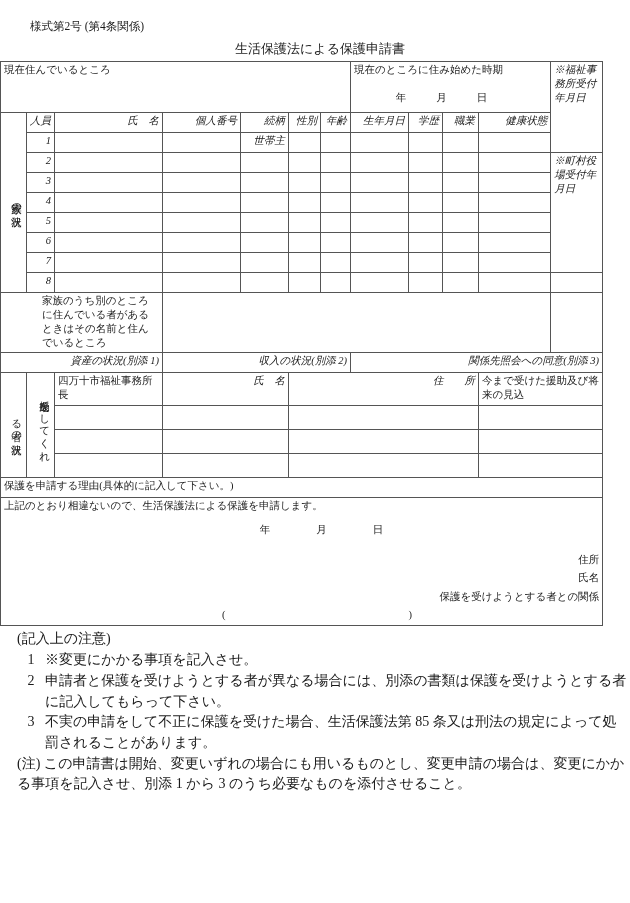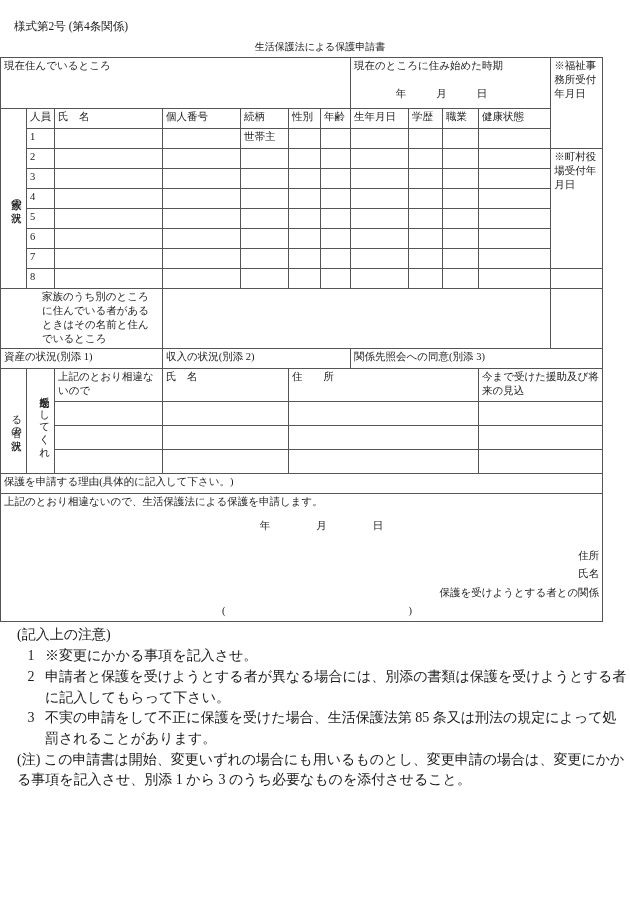--- a/index.html
+++ b/index.html
@@ -19,70 +19,70 @@
   .page {
     position: relative;
     width: 630px;
     height: 903px;
     box-sizing: border-box;
     padding: 0;
   }
 
   
   .hdr {
-    padding: 18px 0 0 14px;
+    padding: 18px 0 0 30px;
     line-height: 1.55;
     font-size: 11.5px;
   }
   .hdr-line { white-space: pre; }
   .title-row {
     text-align: center;
-    font-size: 10px;
+    font-size: 13px;
     margin: 4px 16px 3px 0;
     padding-left: 26px;
   }
 
   
   .frm {
     border-collapse: collapse;
     table-layout: fixed;
     width: 602px;
     margin-left: 0;
     font-size: 10.5px;
   }
   .frm td {
     border: 1px solid #555;
     padding: 1px 3px;
     vertical-align: top;
     line-height: 1.35;
     height: 17px;
     background: #fff;
   }
-  .ctr { text-align: left; vertical-align: middle; }
+  .ctr { text-align: right; vertical-align: middle; font-style: italic; }
   .mid { vertical-align: middle; }
 
   
   .vert {
     writing-mode: vertical-rl;
     text-orientation: upright;
     white-space: nowrap;
     text-align: center;
     line-height: 1.08;
     padding: 2px 0;
     letter-spacing: 0.5px;
   }
 
   .datecells {
     display: flex;
     justify-content: center;
     gap: 30px;
     padding-top: 14px;
     padding-right: 18px;
   }
-  .smallwrap { line-height: 1.28; }
+  .smallwrap { line-height: 1.28; font-style: italic; }
 
   .tall-reason { height: 66px; }
   .decl-cell { height: 116px; padding: 4px 6px 0 6px; }
   .decl-date {
     display: flex;
     gap: 46px;
     justify-content: center;
     padding: 10px 0 0 40px;
   }
   .sig {
@@ -291,21 +291,21 @@
       <td colspan="5" class="ctr">関係先照会への同意(別添 3)</td>
     </tr>
 
     <tr>
       <td rowspan="4" class="vert">
         <span>る者の状況</span>
       </td>
       <td rowspan="4" class="vert">
         <span>援助をしてくれ</span>
       </td>
-      <td style="height:30px;">上記のとおり相違ないので</td>
+      <td style="height:30px;">四万十市福祉事務所長</td>
       <td colspan="2" class="ctr mid">氏　名</td>
       <td colspan="5" class="ctr mid">住　　所</td>
       <td colspan="2">今まで受けた援助及び将来の見込</td>
     </tr>
     <tr>
       <td style="height:21px;"></td>
       <td colspan="2"></td>
       <td colspan="5"></td>
       <td colspan="2"></td>
     </tr>

